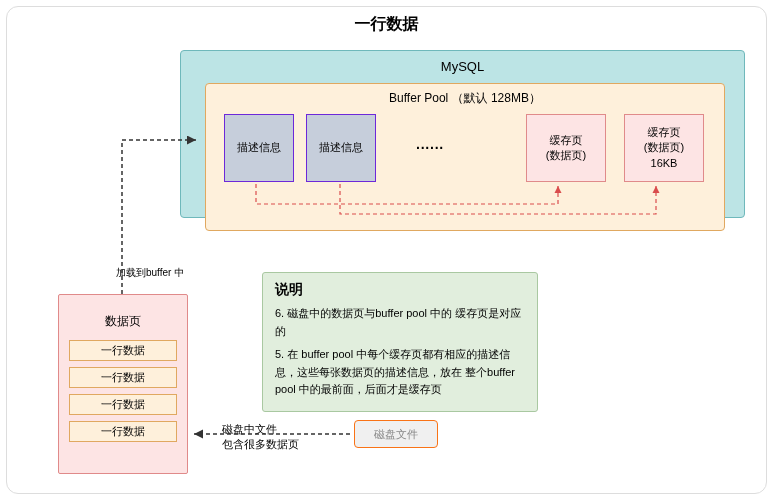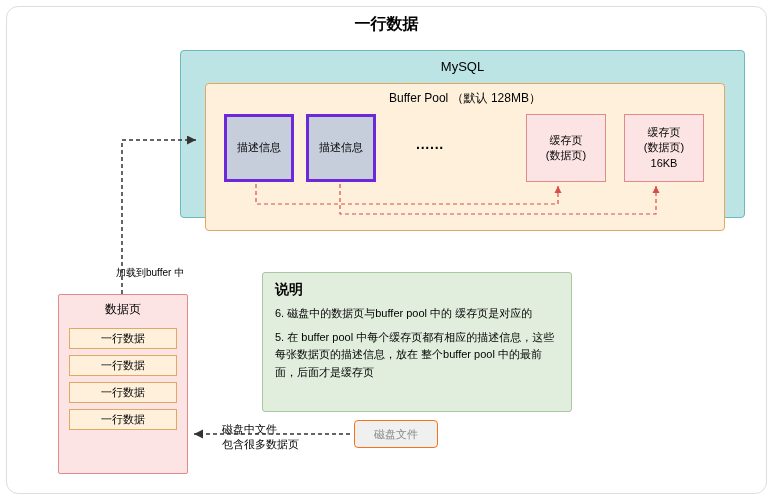--- a/index.html
+++ b/index.html
@@ -64,21 +64,21 @@
     display: flex;
     align-items: center;
     justify-content: center;
     text-align: center;
     font-size: 11px;
     line-height: 1.4;
   }
   .desc-box {
     width: 70px;
     background: #c6cedb;
-    border: 3px solid #6d28d9;
+    border: 1px solid #6d28d9;
   }
   .desc1 { left: 18px; }
   .desc2 { left: 100px; }
   .dots {
     position: absolute;
     left: 210px; top: 56px;
     font-size: 14px;
     font-weight: bold;
   }
   .cache-box {
@@ -101,34 +101,35 @@
     left: 58px; top: 294px;
     width: 130px; height: 180px;
     background: #fde4e4;
     border: 1px solid #e08a8a;
     border-radius: 2px;
   }
   .datapage-title {
     text-align: center;
     padding: 6px 0 4px;
     font-size: 12px;
+    margin-top: 12px;
   }
   .row-box {
     margin: 6px 10px;
     background: #fef0db;
     border: 1px solid #e0a860;
     text-align: center;
     font-size: 11px;
     padding: 2px 0;
   }
   
   .explain-box {
     position: absolute;
     left: 262px; top: 272px;
-    width: 310px; height: 140px;
+    width: 276px; height: 140px;
     background: #e1eedd;
     border: 1px solid #a9c8a1;
     border-radius: 3px;
     padding: 8px 12px;
   }
   .explain-title {
     font-size: 14px;
     font-weight: bold;
     margin-bottom: 6px;
   }

